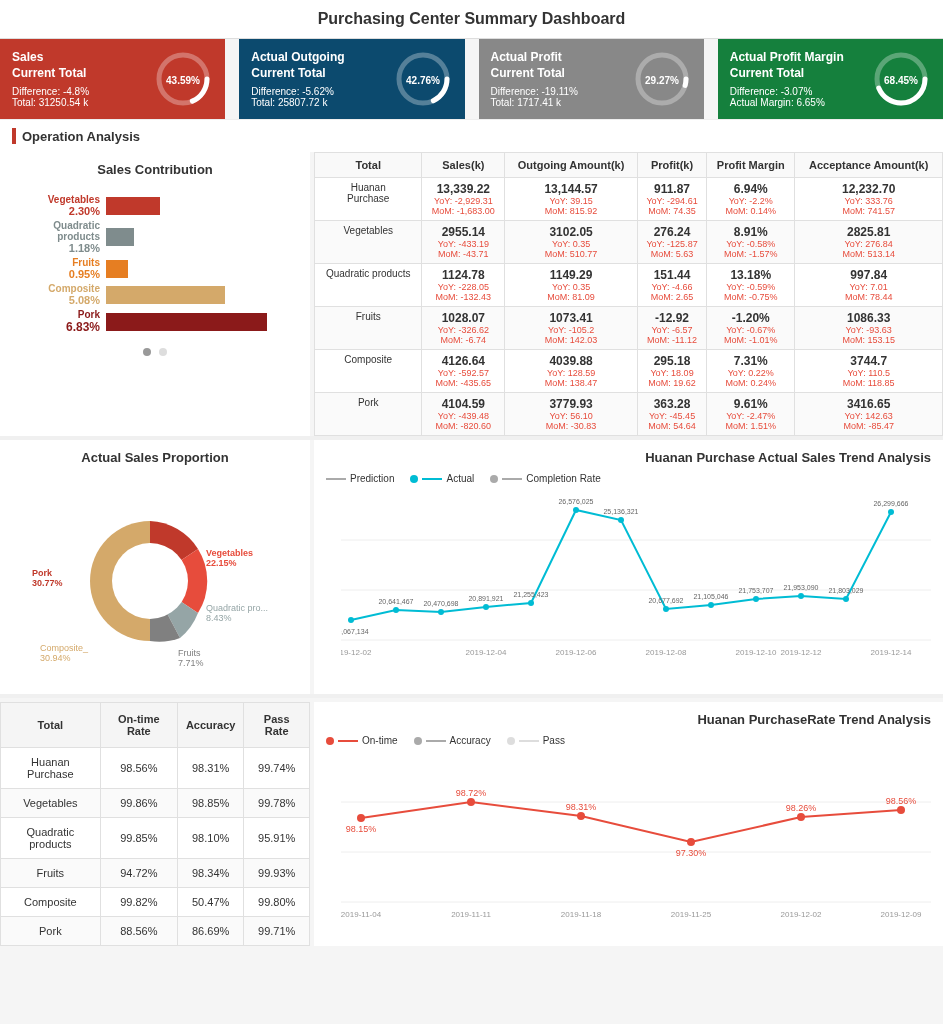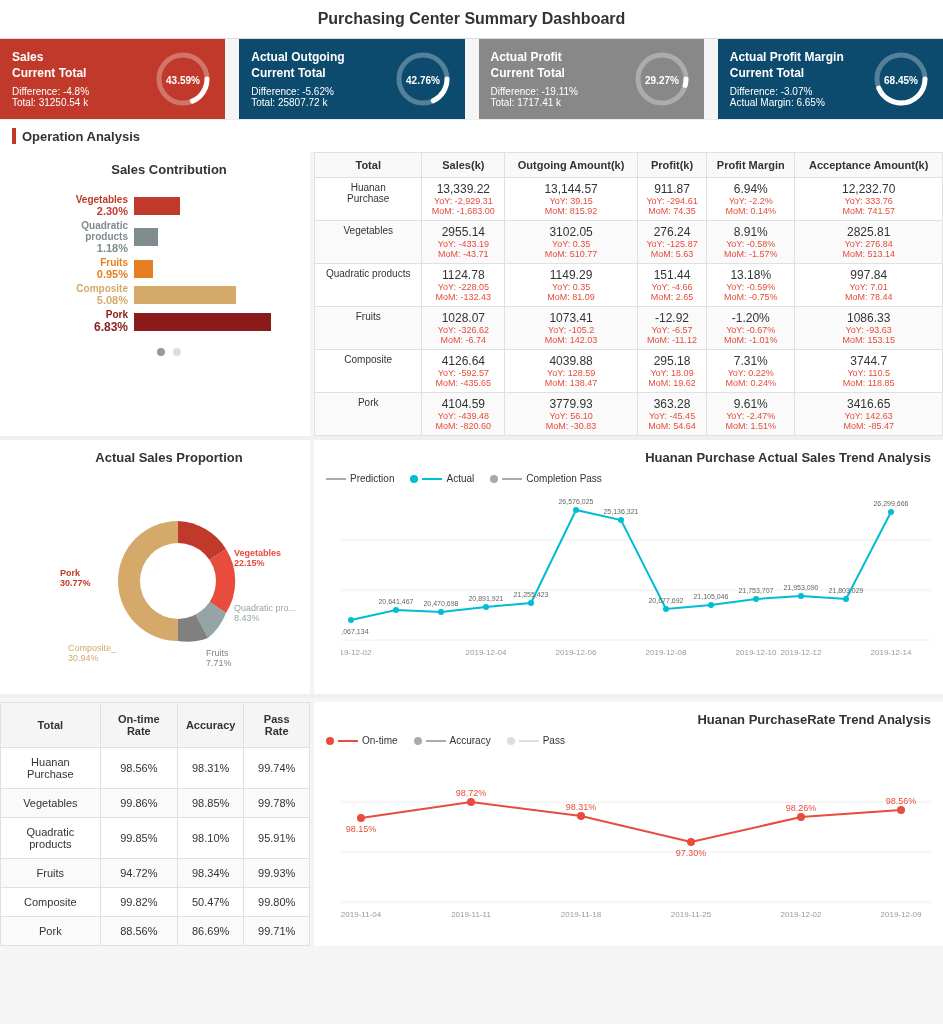--- a/index.html
+++ b/index.html
@@ -6,55 +6,55 @@
     body { font-family: Arial, sans-serif; background: #f5f5f5; font-size: 12px; color: #333; width: 943px; }
     
     .page-title { text-align: center; font-size: 16px; font-weight: bold; padding: 10px 0; background: #fff; border-bottom: 1px solid #ddd; }
     
     
     .kpi-row { display: flex; gap: 14px; }
     .kpi-card { flex: 1; padding: 10px 12px; display: flex; justify-content: space-between; align-items: center; }
     .kpi-card-1 { background: #c0392b; color: #fff; }
     .kpi-card-2 { background: #0c4a6e; color: #fff; }
     .kpi-card-3 { background: #888; color: #fff; }
-    .kpi-card-4 { background: #0c4a6e; color: #fff; }
+    .kpi-card-4 { background: #15803d; color: #fff; }
     .kpi-text { flex: 1; }
     .kpi-title { font-size: 12px; font-weight: bold; line-height: 1.3; }
     .kpi-diff { font-size: 10px; margin-top: 4px; }
     .kpi-total { font-size: 10px; }
     .kpi-gauge { width: 60px; height: 60px; position: relative; }
     
     
     .section-header { background: #fff; padding: 8px 12px; display: flex; align-items: center; gap: 6px; border-top: 1px solid #eee; }
     .section-bar { width: 4px; height: 16px; background: #c0392b; }
     .section-title { font-size: 13px; font-weight: bold; }
     
     
     .main-content { display: flex; gap: 0; background: #f5f5f5; }
-    .left-panel { width: 310px; background: #fff; padding-left: 28px; }
+    .left-panel { width: 310px; background: #fff; }
     .right-panel { flex: 1; background: #fff; margin-left: 4px; }
     
     
     .chart-title { text-align: center; font-size: 13px; font-weight: bold; padding: 10px 0 6px; }
     .bar-chart { padding: 8px 16px; }
     .bar-row { display: flex; align-items: center; margin: 3px 0; }
     .bar-label-left { width: 90px; text-align: right; font-size: 10px; padding-right: 6px; }
     .bar-container { flex: 1; height: 18px; position: relative; display: flex; align-items: center; }
     .bar-fill { height: 100%; display: flex; align-items: center; padding-left: 4px; font-size: 9px; color: #fff; font-weight: bold; }
     .carousel-dots { text-align: center; padding: 8px 0; }
     .dot { display: inline-block; width: 8px; height: 8px; border-radius: 50%; margin: 0 2px; }
     .dot-active { background: #999; }
     .dot-inactive { background: #ddd; }
     
     
     .data-table { width: 100%; border-collapse: collapse; font-size: 10px; }
     .data-table th { background: #f9f9f9; padding: 6px 4px; text-align: center; border: 1px solid #e0e0e0; font-size: 11px; }
     .data-table td { padding: 4px 4px; border: 1px solid #e0e0e0; text-align: center; vertical-align: top; }
     .data-table tr:nth-child(even) td { background: #fafafa; }
-    .td-main { font-size: 12px; font-weight: normal; }
+    .td-main { font-size: 12px; font-weight: bold; }
     .td-yoy { color: #e74c3c; font-size: 9px; }
     .td-mom { color: #e74c3c; font-size: 9px; }
     
     
     .donut-section { padding: 10px; position: relative; }
     
     
     .rate-table { width: 100%; border-collapse: collapse; font-size: 11px; }
     .rate-table th { padding: 10px 8px; text-align: center; border: 1px solid #e0e0e0; background: #f5f5f5; font-weight: bold; }
     .rate-table td { padding: 8px; text-align: center; border: 1px solid #e0e0e0; }
@@ -425,21 +425,21 @@
           <span>Prediction</span>
         </div>
         <div class="legend-item">
           <div class="legend-dot" style="background:#00bcd4;"></div>
           <div class="legend-line" style="background:#00bcd4; height:2px;"></div>
           <span>Actual</span>
         </div>
         <div class="legend-item">
           <div class="legend-dot" style="background:#aaa;"></div>
           <div class="legend-line" style="background:#aaa; height:2px;"></div>
-          <span>Completion Pass</span>
+          <span>Completion Rate</span>
         </div>
       </div>
       <svg width="590" height="180" viewBox="0 0 590 180">
 
         <line x1="0" y1="150" x2="590" y2="150" stroke="#eee" stroke-width="1"></line>
         <line x1="0" y1="100" x2="590" y2="100" stroke="#eee" stroke-width="1"></line>
         <line x1="0" y1="50" x2="590" y2="50" stroke="#eee" stroke-width="1"></line>
 
         <polyline points="10,130 55,120 100,122 145,117 190,113 235,20 280,30 325,119 370,115 415,109 460,106 505,109 550,22" fill="none" stroke="#00bcd4" stroke-width="2"></polyline>
 

